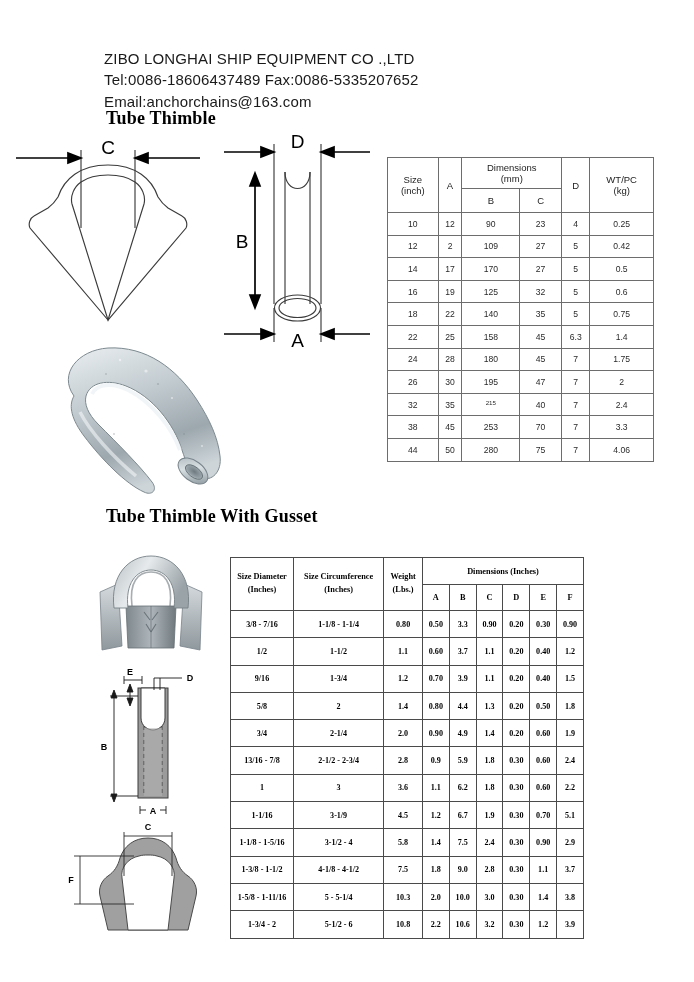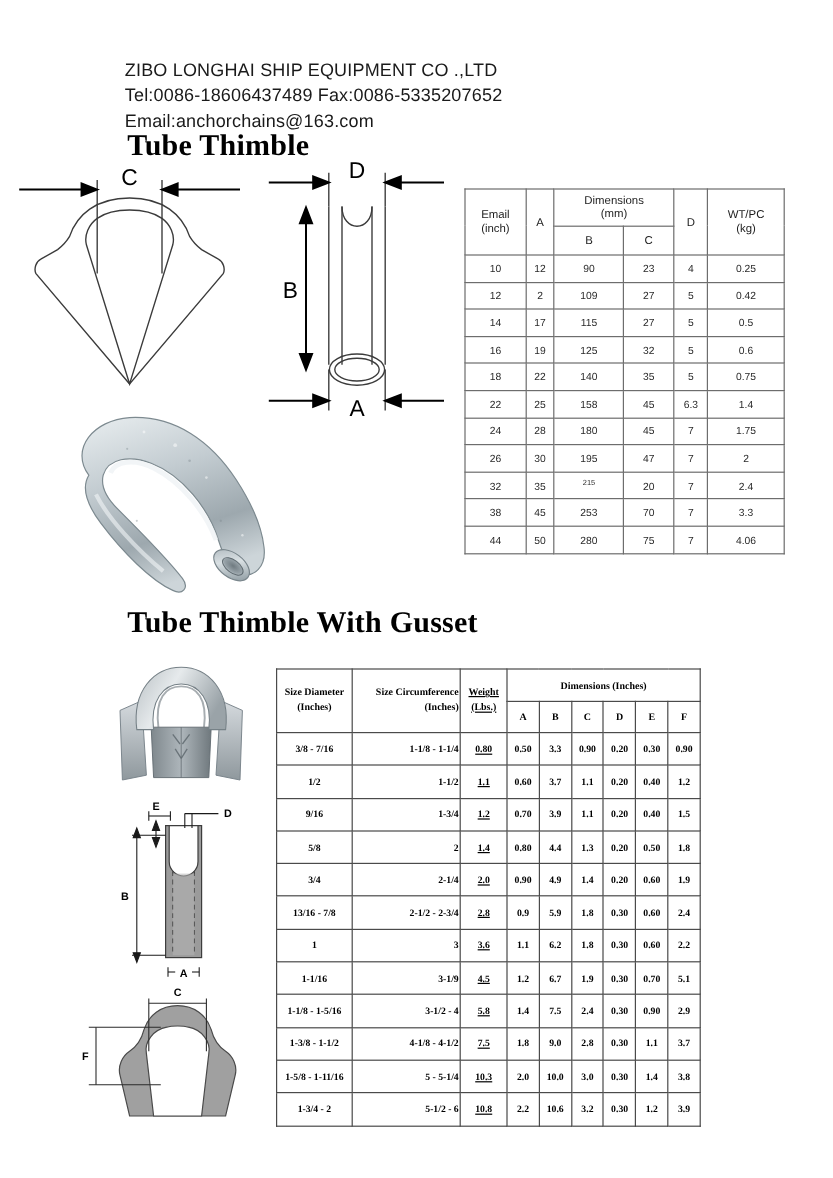--- a/index.html
+++ b/index.html
@@ -8,21 +8,21 @@
     font-family:"Liberation Sans", sans-serif;color:#111;
   }
 
   
   #company-header{position:absolute;left:104px;top:48px;line-height:1.42;font-size:15px;color:#1a1a1a;letter-spacing:.15px;}
   #company-header .ln{white-space:nowrap;}
 
   
   .section-title{
     position:absolute;font-family:"Liberation Serif", serif;font-weight:bold;
-    font-size:25px;color:#000;letter-spacing:.2px;white-space:nowrap;
+    font-size:18px;color:#000;letter-spacing:.2px;white-space:nowrap;
   }
   #title-1{left:106px;top:108px;}
   #title-2{left:106px;top:506px;}
 
   
   .draw{position:absolute;}
   .draw svg{display:block;overflow:visible;}
 
   
   .photo{position:absolute;}
@@ -46,22 +46,22 @@
   #table-2 table{border-collapse:collapse;width:100%;background:#fff;}
   #table-2 td,#table-2 th{
     border:1px solid #4a4a4a;text-align:center;vertical-align:middle;
     font-family:"Liberation Serif", serif;font-weight:bold;color:#000;
   }
   #table-2 th{font-size:8.3px;}
   #table-2 td{font-size:8.1px;height:24.3px;}
   #table-2 .h-main{height:24px;}
   #table-2 .h-sub{height:23px;}
   #table-2 .c-dia{width:66px;margin-left:43px;}
-  #table-2 .c-circ{width:95px;text-align:right;}
-  #table-2 .c-wt{width:38px;text-decoration:underline;}
+  #table-2 .c-circ{width:95px;}
+  #table-2 .c-wt{width:38px;}
   #table-2 .c-dim{width:26px;}
   #table-2 .stack{line-height:1.55;}
 </style>
 </head>
 <body>
 
 <div id="company-header">
   <div class="ln">ZIBO LONGHAI SHIP EQUIPMENT CO .,LTD</div>
   <div class="ln">Tel:0086-18606437489 Fax:0086-5335207652</div>
   <div class="ln">Email:anchorchains@163.com</div>
@@ -189,21 +189,21 @@
         <circle cx="80" cy="96" r="0.9"></circle>
     </g>
   </svg>
 </div>
 
 <div id="table-1">
   <table>
     <thead>
       <tr>
         <th rowspan="2" class="hdr-tall">
-          <div>Email</div>
+          <div>Size</div>
           <div>(inch)</div>
         </th>
         <th rowspan="2" class="hdr-tall">A</th>
         <th colspan="2">
           <div>Dimensions</div>
           <div>(mm)</div>
         </th>
         <th rowspan="2" class="hdr-tall">D</th>
         <th rowspan="2" class="hdr-tall">
           <div>WT/PC</div>
@@ -228,21 +228,21 @@
           <td>12</td>
           <td>2</td>
           <td>109</td>
           <td>27</td>
           <td>5</td>
           <td>0.42</td>
         </tr>
         <tr>
           <td>14</td>
           <td>17</td>
-          <td>115</td>
+          <td>170</td>
           <td>27</td>
           <td>5</td>
           <td>0.5</td>
         </tr>
         <tr>
           <td>16</td>
           <td>19</td>
           <td>125</td>
           <td>32</td>
           <td>5</td>
@@ -277,21 +277,21 @@
           <td>30</td>
           <td>195</td>
           <td>47</td>
           <td>7</td>
           <td>2</td>
         </tr>
         <tr>
           <td>32</td>
           <td>35</td>
           <td><span class="small-sup">215</span></td>
-          <td>20</td>
+          <td>40</td>
           <td>7</td>
           <td>2.4</td>
         </tr>
         <tr>
           <td>38</td>
           <td>45</td>
           <td>253</td>
           <td>70</td>
           <td>7</td>
           <td>3.3</td>

